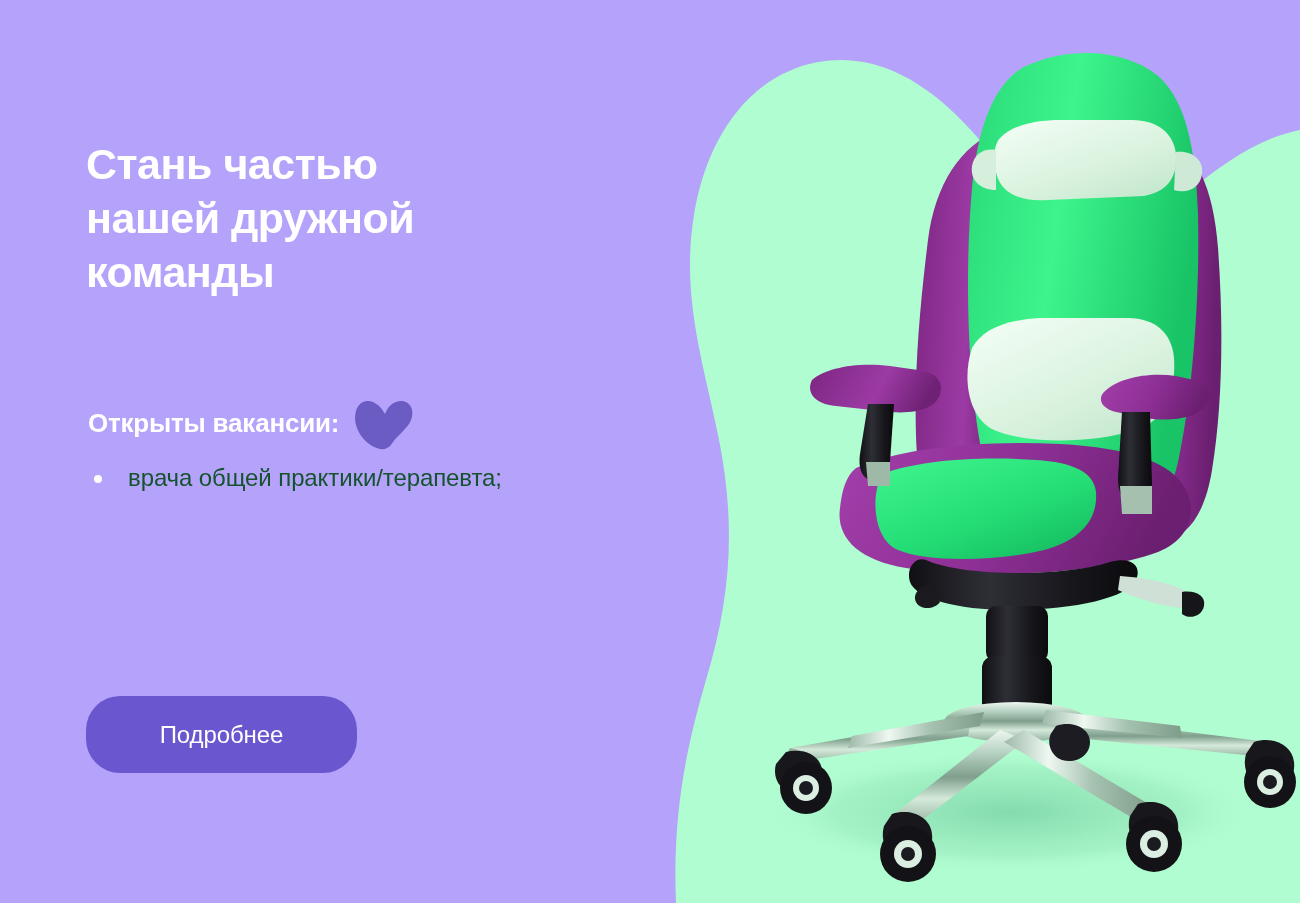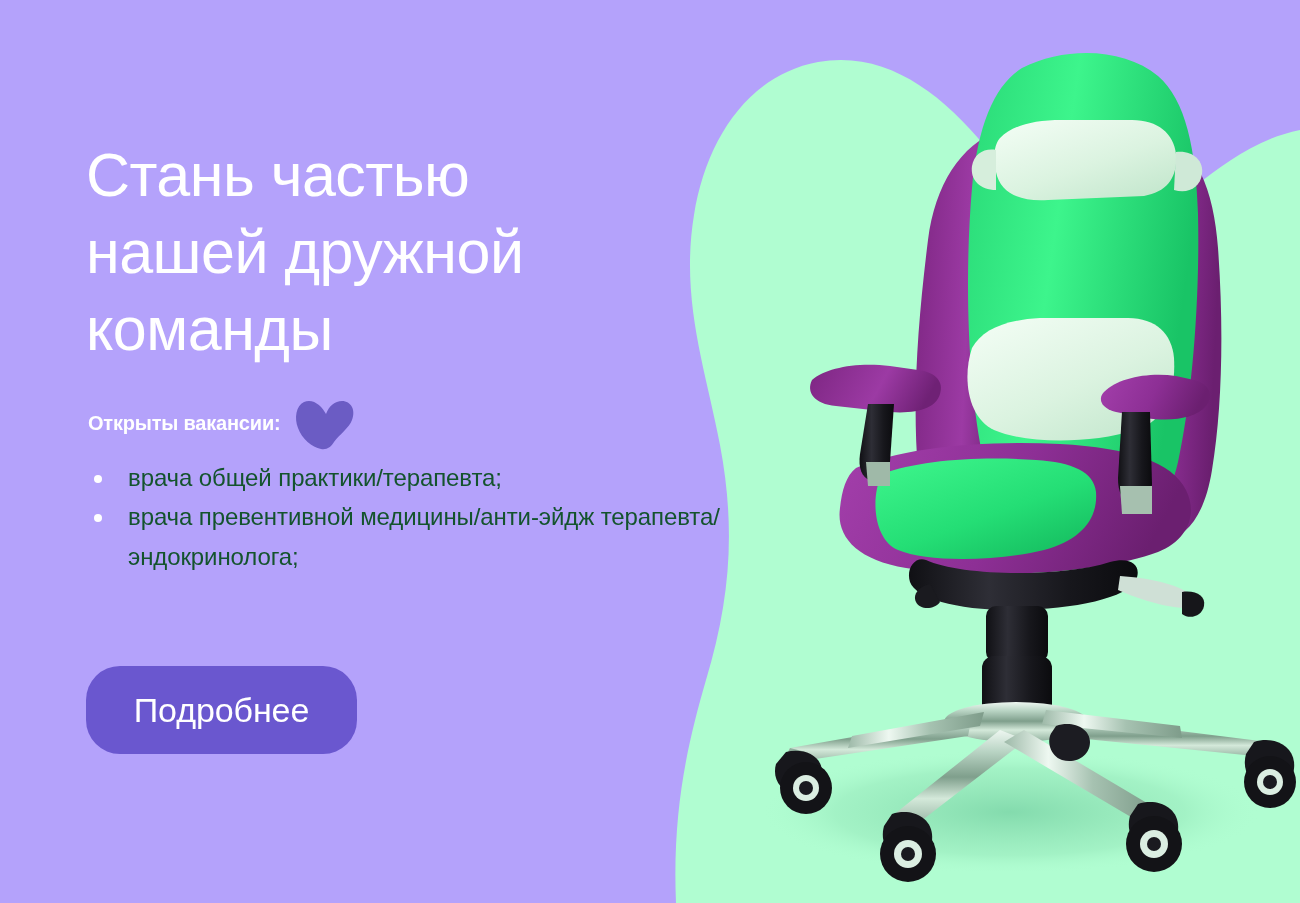--- a/index.html
+++ b/index.html
@@ -51,39 +51,39 @@
     width: 790px;
     height: 903px;
   }
 
   .headline {
     position: absolute;
     top: 137px;
     left: 0;
     width: 740px;
     color: #ffffff;
-    font-size: 61px;
+    font-size: 43px;
     line-height: 1.26;
-    font-weight: 400;
+    font-weight: 700;
     letter-spacing: -0.5px;
     white-space: pre-line;
   }
 
   .vacancies-row {
     position: absolute;
     top: 396px;
     left: 2px;
     display: flex;
     align-items: center;
     gap: 14px;
   }
 
   .vacancies-label {
     color: #ffffff;
-    font-size: 20px;
+    font-size: 26px;
     font-weight: 700;
     letter-spacing: -0.2px;
   }
 
   .heart-icon {
     display: block;
     width: 62px;
     height: 52px;
     margin-top: 2px;
   }
@@ -113,29 +113,29 @@
     top: 17px;
     width: 8px;
     height: 8px;
     border-radius: 50%;
     background: #ffffff;
   }
 
   .cta-button {
     position: absolute;
     left: 0;
-    top: 666px;
+    top: 696px;
     width: 271px;
-    height: 88px;
+    height: 77px;
     border: none;
     border-radius: 34px;
     background: #6a57cf;
     color: #ffffff;
     font-family: "Liberation Sans", sans-serif;
-    font-size: 34px;
+    font-size: 24px;
     font-weight: 400;
     letter-spacing: -0.1px;
     cursor: pointer;
   }
 </style>
 </head>
 <body>
 
 <div class="banner">
 
@@ -354,19 +354,18 @@
                  C 33 52, 37 49, 40 44
                  C 46 36, 55 30, 58 22
                  C 62 12, 57 3, 48 3
                  C 41 3, 35 8, 32 16
                  C 28 8, 19 0, 10 4 Z" fill="#6b5cc4"></path>
       </svg>
     </div>
 
     <ul class="job-list">
       <li class="job-item">врача общей практики/терапевта;</li>
-      <li class="job-item">врача превентивной медицины/анти-эйдж терапевта/эндокринолога;</li>
     </ul>
 
     <button class="cta-button">Подробнее</button>
   </div>
 
 </div>
 
 </body></html>

